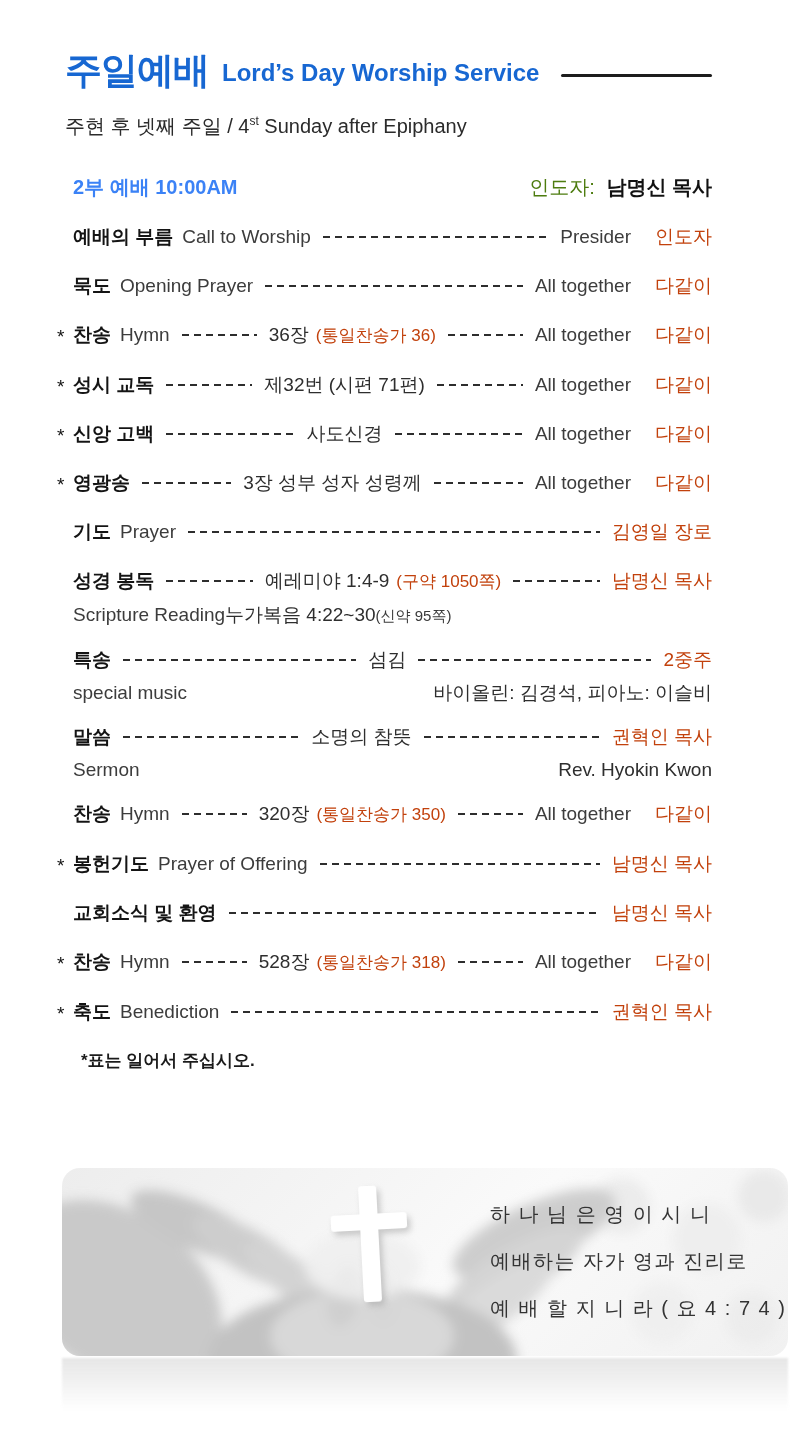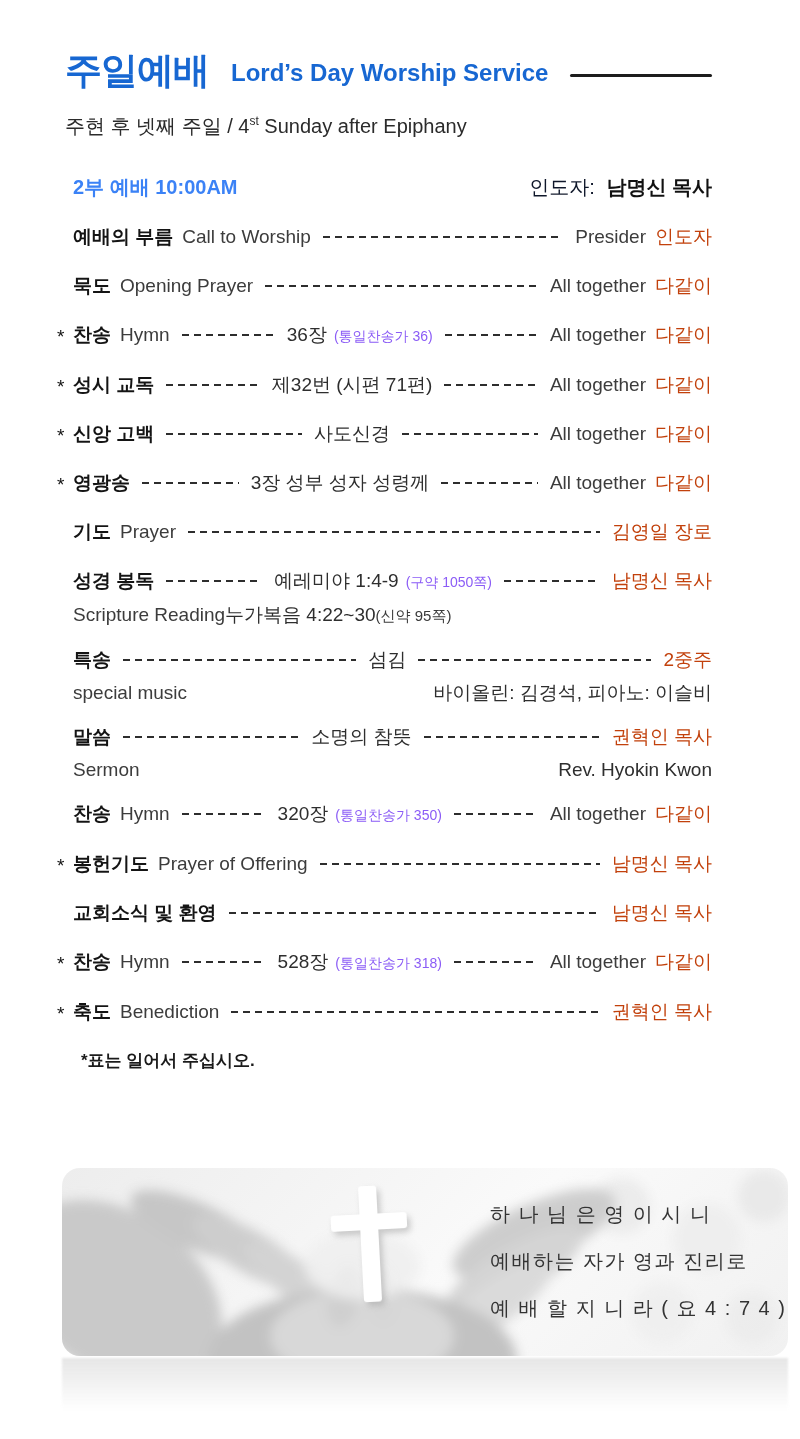--- a/index.html
+++ b/index.html
@@ -6,43 +6,43 @@
   body{
     width:800px;height:1439px;position:relative;overflow:hidden;
     background:#ffffff;color:#222;
     font-family:"Liberation Sans","DejaVu Sans",sans-serif;
   }
   .page{padding:48px 88px 0 65px;}
 
   
   .header-row{display:flex;align-items:center;}
   .title-ko{font-size:37px;font-weight:bold;color:#1767d2;letter-spacing:-1px;line-height:46px;white-space:nowrap;}
-  .title-en{font-size:24px;font-weight:600;color:#1767d2;margin-left:22px;white-space:nowrap;position:relative;top:2px;}
+  .title-en{font-size:24px;font-weight:600;color:#1767d2;margin-left:13px;white-space:nowrap;position:relative;top:2px;}
   .title-rule{flex:1;height:3px;background:#1d1d1d;margin-left:22px;margin-top:8px;border-radius:2px;}
   .subtitle{margin-top:14px;font-size:20px;color:#2b2b2b;line-height:26px;}
   .subtitle sup{font-size:12px;}
 
   
   .program{margin-top:36px;padding-left:8px;}
   .info-row{display:flex;justify-content:space-between;align-items:baseline;font-size:20px;line-height:24px;margin-bottom:26px;}
   .info-left{font-weight:bold;color:#3b82f6;}
-  .info-right .lbl{color:#0f172a;}
+  .info-right .lbl{color:#4d7c0f;}
   .info-right .name{font-weight:bold;color:#111;margin-left:6px;}
 
   .prow{margin-bottom:25px;position:relative;}
   .prow.has-sub{margin-bottom:20px;}
   .row-main{display:flex;align-items:baseline;font-size:19px;line-height:24px;}
   .star{position:absolute;left:-16px;top:2px;font-size:19px;color:#111;}
   .lko{font-weight:bold;color:#141414;white-space:nowrap;}
   .len{margin-left:9px;color:#3c3c3c;white-space:nowrap;}
   .fill{flex:1 1 30px;min-width:24px;height:2px;align-self:center;margin:0 12px;
         background:repeating-linear-gradient(90deg,#2d2d2d 0 7px,transparent 7px 12px);}
   .center{color:#2e2e2e;white-space:nowrap;}
-  .note{font-size:14px;color:#8b5cf6;margin-left:7px;white-space:nowrap;}
-  .ren{color:#3c3c3c;margin-right:9px;white-space:nowrap;}
+  .note{font-size:17px;color:#c2410c;margin-left:7px;white-space:nowrap;}
+  .ren{color:#3c3c3c;margin-right:24px;white-space:nowrap;}
   .rko{font-weight:normal;color:#c2410c;white-space:nowrap;}
   .row-sub{display:flex;align-items:baseline;font-size:19px;line-height:24px;margin-top:9px;color:#3c3c3c;}
   .sub-center{color:#2e2e2e;}
   .sub-note{font-size:15px;margin-left:0;color:#3a3a3a;}
   .sub-right{margin-left:auto;color:#2e2e2e;}
 
   .footnote{margin-top:8px;padding-left:8px;font-size:17px;font-weight:bold;color:#1a1a1a;}
 
   
   .banner{position:absolute;left:62px;top:1168px;width:726px;height:188px;border-radius:18px;overflow:hidden;

